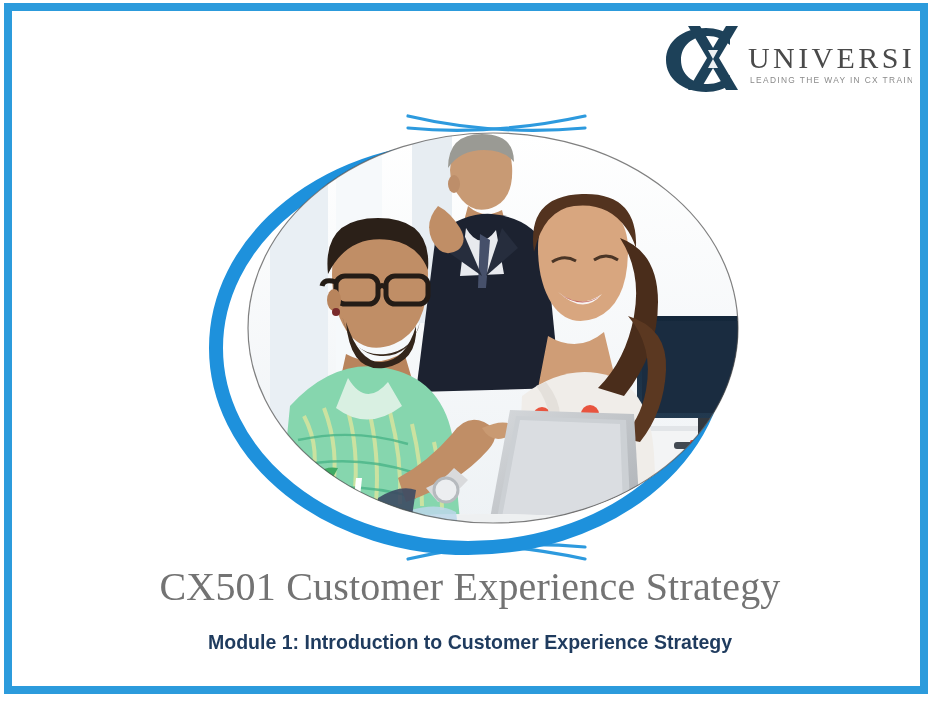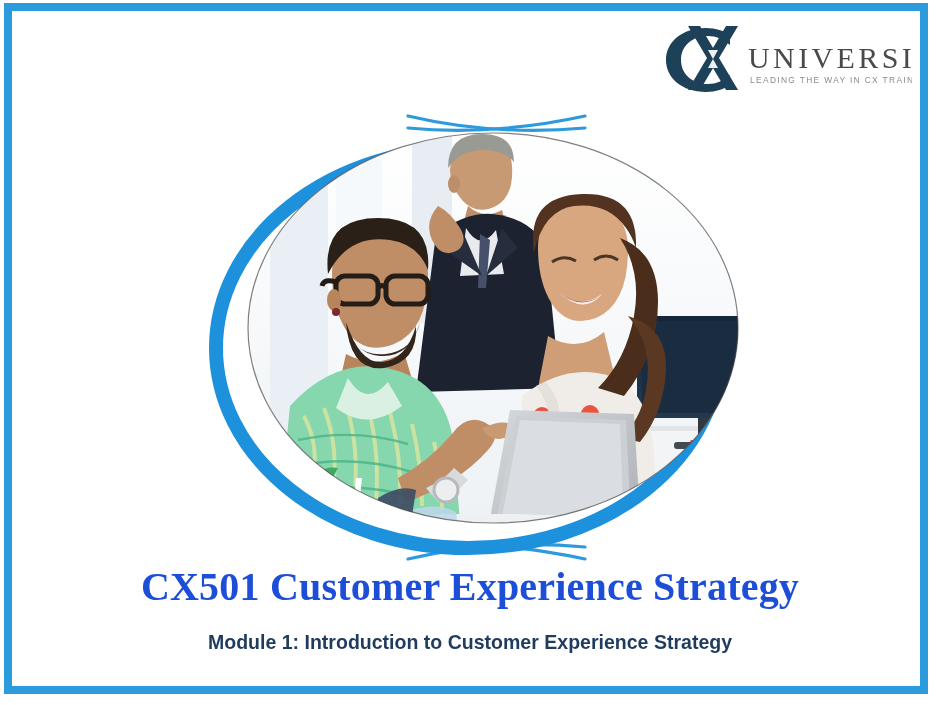--- a/index.html
+++ b/index.html
@@ -56,25 +56,25 @@
   
   #title-block {
     position: absolute;
     left: 0;
     top: 565px;
     width: 940px;
     text-align: center;
   }
   #main-title {
     font-family: "Liberation Serif", "DejaVu Serif", serif;
-    font-weight: bold;
+    font-weight: normal;
     font-size: 40px;
     line-height: 1.08;
     letter-spacing: 0.2px;
-    color: #1d4ed8;
+    color: #737373;
     margin: 0;
     white-space: nowrap;
   }
   #sub-title {
     font-family: "Liberation Sans", sans-serif;
     font-weight: bold;
     font-size: 21px;
     line-height: 1.2;
     color: #1f3b5e;
     margin: 21px 0 0 0;

